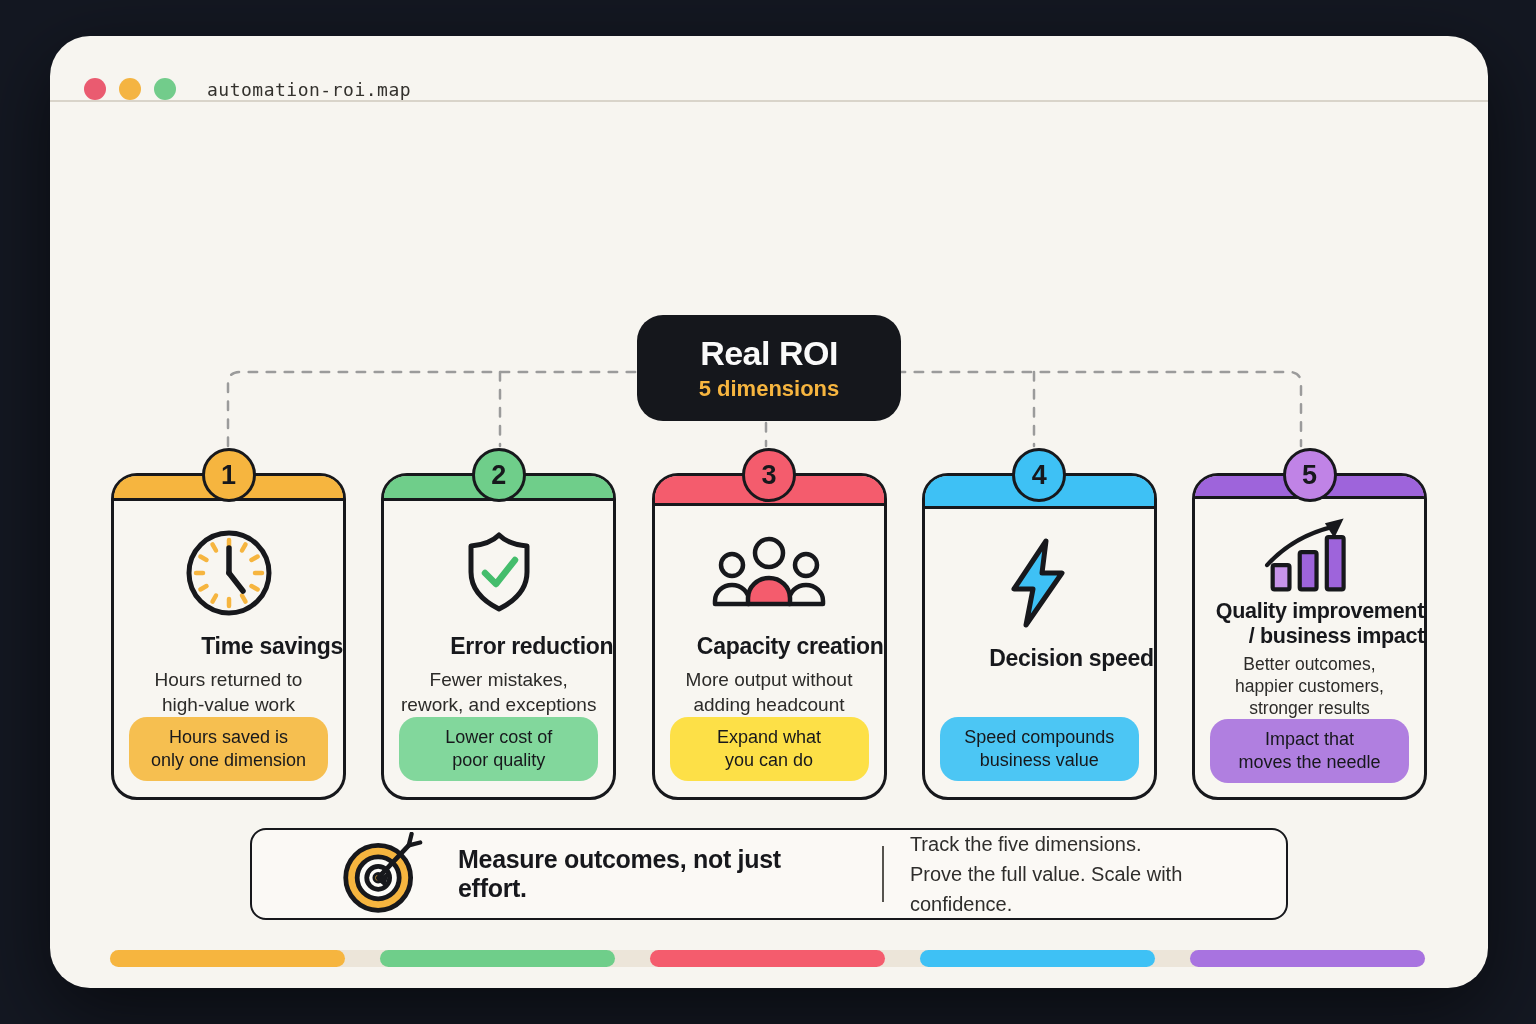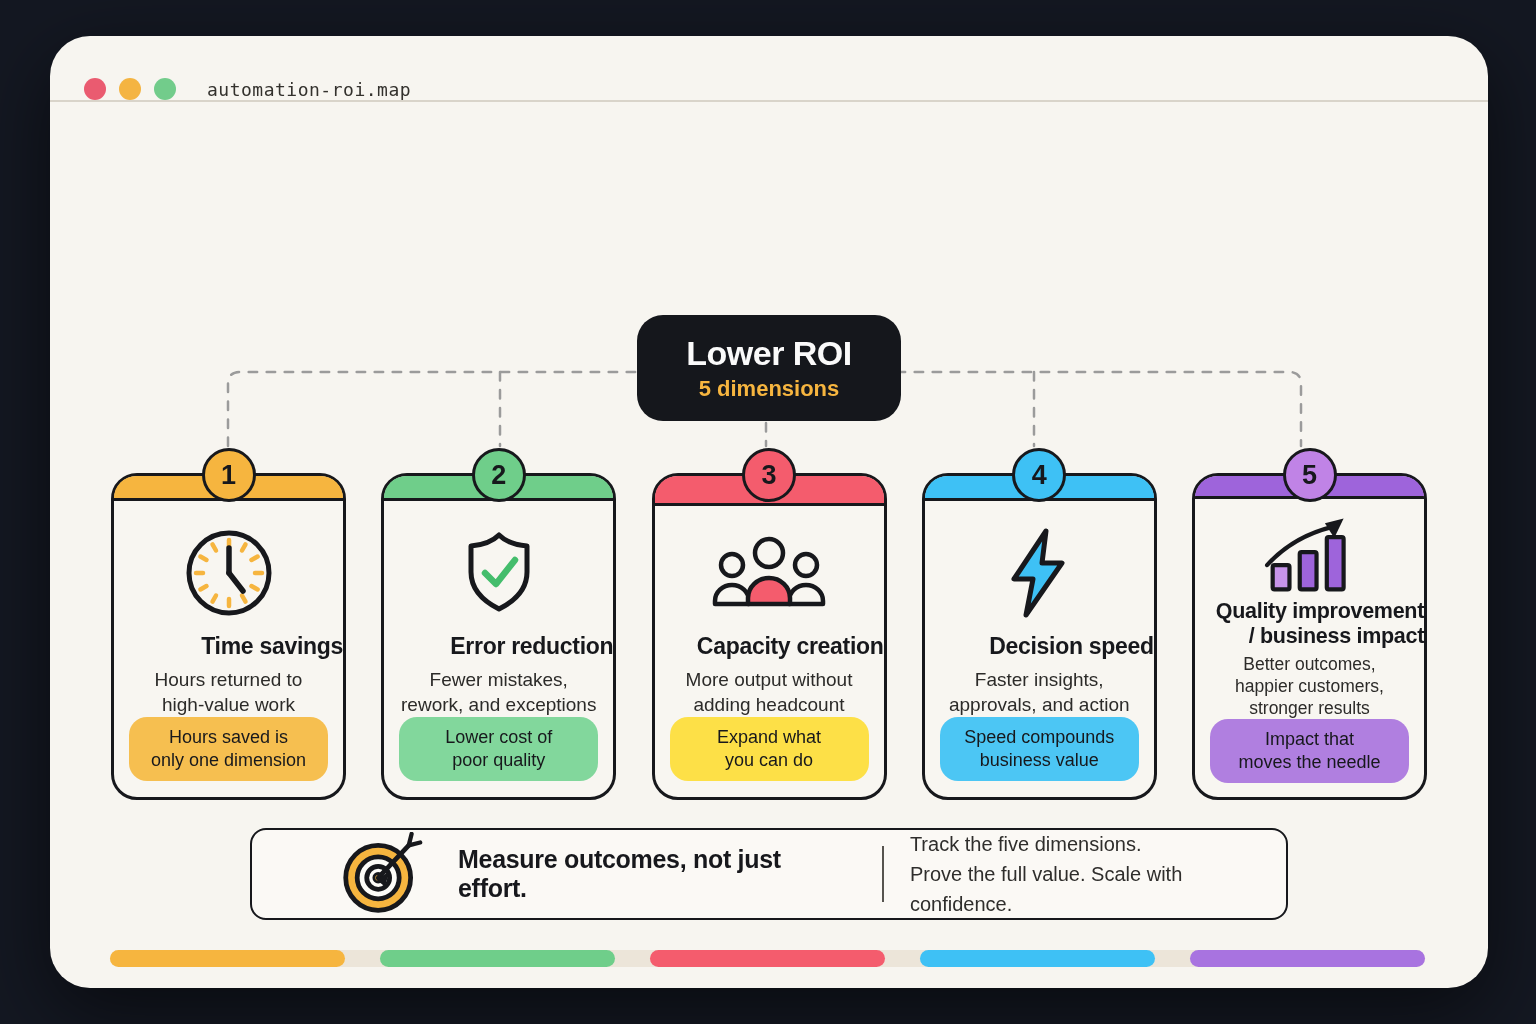--- a/index.html
+++ b/index.html
@@ -129,21 +129,21 @@
   <svg class="connectors" width="1438" height="952" viewBox="0 0 1438 952">
     <g fill="none" stroke="#9b9b9b" stroke-width="2.5" stroke-dasharray="8.5 9.5" stroke-linecap="round">
       <path d="M178,410 V348 Q178,336 190,336 H1239 Q1251,336 1251,348 V410"></path>
       <path d="M450,336 V410"></path>
       <path d="M984,336 V410"></path>
       <path d="M716,387 V410"></path>
     </g>
   </svg>
 
   <div class="roi">
-    <div class="roi-title">Lower ROI</div>
+    <div class="roi-title">Real ROI</div>
     <div class="roi-badge">5 dimensions</div>
   </div>
 
   <div class="cards">
 
     <div class="card c1">
       <div class="num">1</div>
       <div class="card-head"></div>
       <div class="icon-wrap">
         <svg width="96" height="96" viewBox="0 0 96 96">
@@ -211,22 +211,20 @@
 
     <div class="card c4">
       <div class="num">4</div>
       <div class="card-head"></div>
       <div class="icon-wrap">
         <svg width="80" height="96" viewBox="0 0 80 96">
           <path d="M47,6 L15,54 L34,54 L27,90 L63,38 L43,38 Z" fill="#3ec1f5" stroke="#17181c" stroke-width="5" stroke-linejoin="round"></path>
         </svg>
       </div>
       <div class="card-title">Decision speed</div>
-      <div class="card-desc">Faster insights,
-approvals, and action</div>
       <div class="pill">Speed compounds
 business value</div>
     </div>
 
     <div class="card c5">
       <div class="num">5</div>
       <div class="card-head"></div>
       <div class="icon-wrap">
         <svg width="106" height="84" viewBox="0 0 112 90">
           <rect x="16" y="58" width="18" height="26" rx="2" fill="#c794ea" stroke="#17181c" stroke-width="4.5"></rect>

